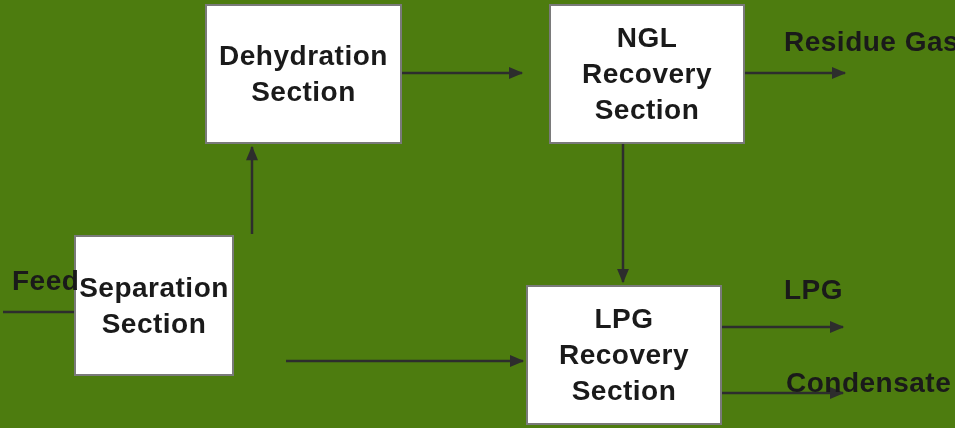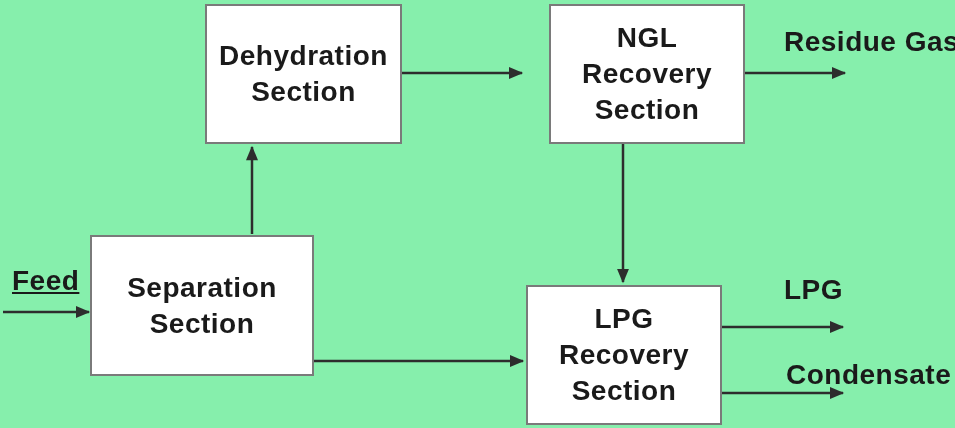--- a/index.html
+++ b/index.html
@@ -4,21 +4,21 @@
 <style>
   html, body {
     margin: 0;
     padding: 0;
     background: #ffffff;
   }
   .canvas {
     position: relative;
     width: 955px;
     height: 428px;
-    background: #86efac;
+    background: #4d7c0f;
     font-family: "Liberation Sans", "DejaVu Sans", sans-serif;
     overflow: hidden;
   }
   .arrows-layer {
     position: absolute;
     left: 0;
     top: 0;
     width: 955px;
     height: 428px;
   }
@@ -37,35 +37,35 @@
     justify-content: center;
     text-align: center;
     font-size: 28px;
     font-weight: 700;
     line-height: 36px;
     color: #1a1a1a;
     letter-spacing: 0.5px;
   }
   .box-dehydration { left: 205px; top: 4px;   width: 197px; height: 140px; }
   .box-ngl         { left: 525px; top: 4px;   width: 196px; height: 140px; margin-left: 24px; }
-  .box-separation  { left: 90px;  top: 235px; width: 224px; height: 141px; }
+  .box-separation  { left: 74px;  top: 235px; width: 160px; height: 141px; }
   .box-lpg         { left: 526px; top: 285px; width: 196px; height: 140px; }
   .stream-label {
     position: absolute;
     font-size: 28px;
     font-weight: 700;
     line-height: 30px;
     color: #1a1a1a;
     white-space: nowrap;
     letter-spacing: 0.5px;
   }
-  .label-feed        { left: 12px;  top: 266px; text-decoration: underline; }
+  .label-feed        { left: 12px;  top: 266px; }
   .label-residue-gas { left: 784px; top: 27px; }
   .label-lpg         { left: 784px; top: 275px; }
-  .label-condensate  { left: 786px; top: 360px; }
+  .label-condensate  { left: 786px; top: 368px; }
 </style>
 </head>
 <body>
 
 <div class="canvas">
 
   <svg class="arrows-layer" width="955" height="428" viewBox="0 0 955 428" xmlns="http://www.w3.org/2000/svg">
     <defs>
       <marker id="ah" viewBox="0 0 12 10" refX="11" refY="5" markerWidth="15" markerHeight="12" markerUnits="userSpaceOnUse" orient="auto">
         <path d="M0,0 L12,5 L0,10 z" fill="#2d2d2d"></path>

